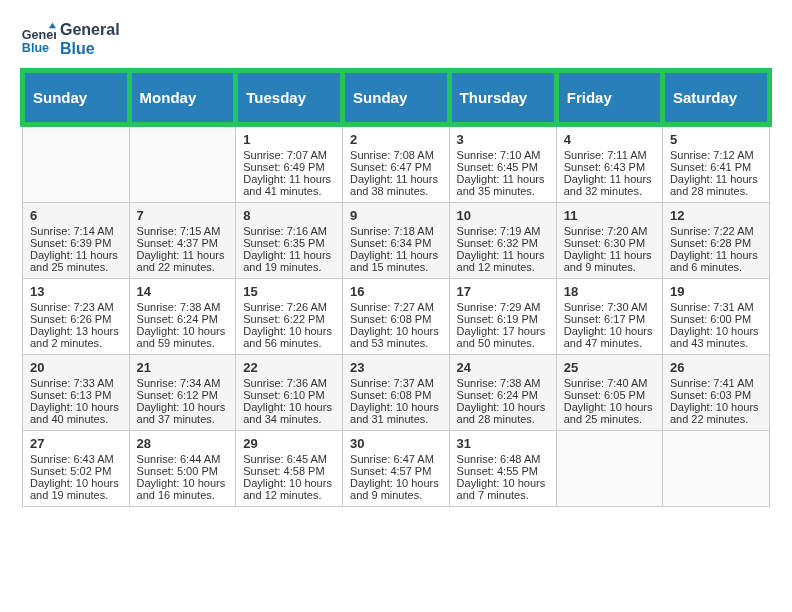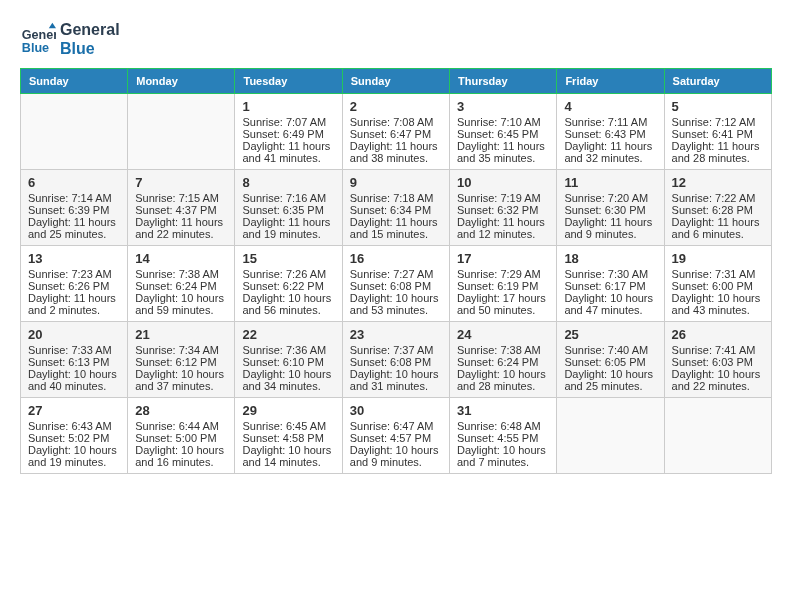--- a/index.html
+++ b/index.html
@@ -39,23 +39,23 @@
     }
     .calendar {
       width: 100%;
       border-collapse: collapse;
       border: 1px solid #ccc;
     }
     .calendar th {
       background-color: #2980b9;
       color: white;
       text-align: left;
-      padding: 6px 8px;
-      font-size: 11px;
-      border: 1px solid #22c55e;
+      padding: 16px 8px;
+      font-size: 15px;
+      border: 5px solid #22c55e;
     }
     .calendar td {
       vertical-align: top;
       padding: 5px 7px;
       border: 1px solid #ccc;
       font-size: 11px;
       color: #333;
       width: 108px;
       min-height: 80px;
       background: #fff;
@@ -183,21 +183,21 @@
           <div>Sunrise: 7:22 AM</div>
           <div>Sunset: 6:28 PM</div>
           <div>Daylight: 11 hours and 6 minutes.</div>
         </td>
       </tr>
       <tr>
         <td>
           <span class="day-number">13</span>
           <div>Sunrise: 7:23 AM</div>
           <div>Sunset: 6:26 PM</div>
-          <div>Daylight: 11 hours and 2 minutes.</div>
+          <div>Daylight: 13 hours and 2 minutes.</div>
         </td>
         <td>
           <span class="day-number">14</span>
           <div>Sunrise: 7:38 AM</div>
           <div>Sunset: 6:24 PM</div>
           <div>Daylight: 10 hours and 59 minutes.</div>
         </td>
         <td>
           <span class="day-number">15</span>
           <div>Sunrise: 7:26 AM</div>
@@ -283,21 +283,21 @@
         <td>
           <span class="day-number">28</span>
           <div>Sunrise: 6:44 AM</div>
           <div>Sunset: 5:00 PM</div>
           <div>Daylight: 10 hours and 16 minutes.</div>
         </td>
         <td>
           <span class="day-number">29</span>
           <div>Sunrise: 6:45 AM</div>
           <div>Sunset: 4:58 PM</div>
-          <div>Daylight: 10 hours and 14 minutes.</div>
+          <div>Daylight: 10 hours and 12 minutes.</div>
         </td>
         <td>
           <span class="day-number">30</span>
           <div>Sunrise: 6:47 AM</div>
           <div>Sunset: 4:57 PM</div>
           <div>Daylight: 10 hours and 9 minutes.</div>
         </td>
         <td>
           <span class="day-number">31</span>
           <div>Sunrise: 6:48 AM</div>

